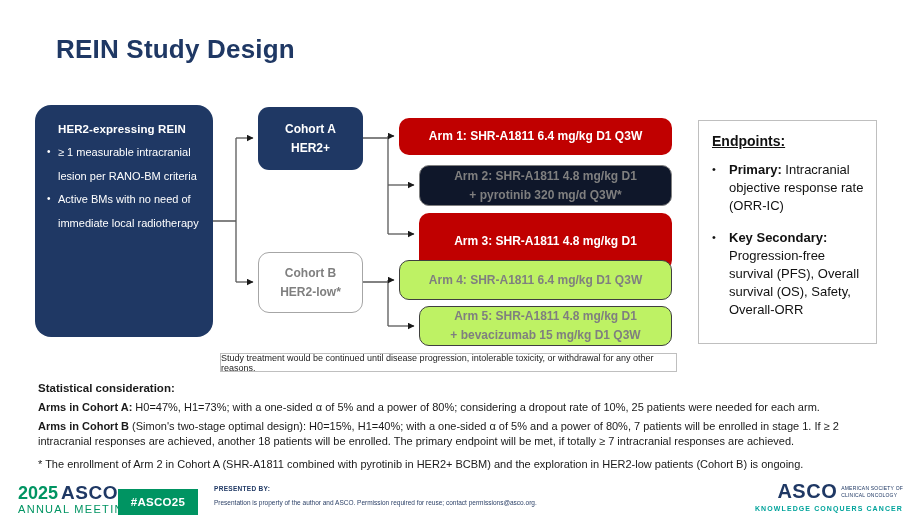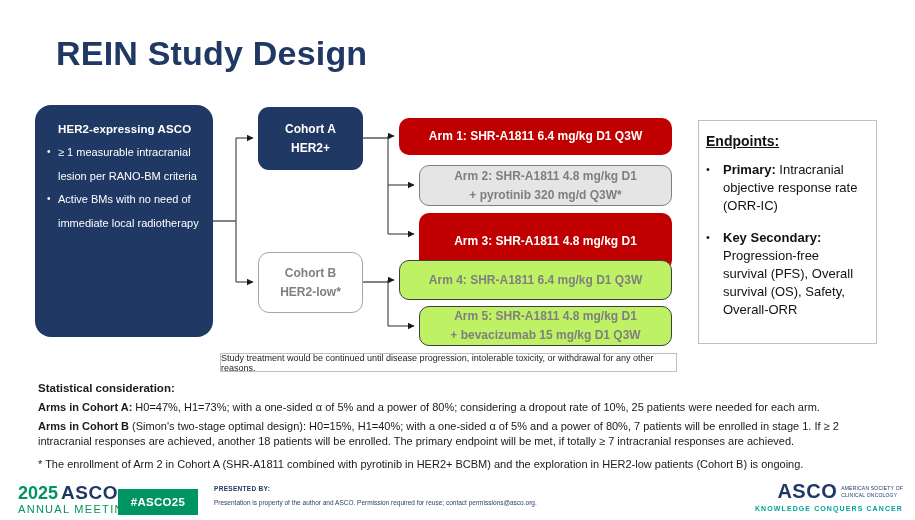--- a/index.html
+++ b/index.html
@@ -4,50 +4,50 @@
 <style>
   :root{
     --navy:#1F3864; --red:#C00000; --green:#009462; --teal:#00A39B;
     --gray-text:#7F7F7F; --line:#404040; --light-border:#BFBFBF;
   }
   *{margin:0;padding:0;box-sizing:border-box;}
   html,body{background:#fff;}
   body{font-family:"Liberation Sans", sans-serif;}
   .slide{position:relative;width:915px;height:520px;background:#fff;overflow:hidden;}
 
-  .title{position:absolute;left:56px;top:34px;font-size:34px;font-weight:bold;color:var(--navy);letter-spacing:0.2px;}
+  .title{position:absolute;left:56px;top:34px;font-size:26px;font-weight:bold;color:var(--navy);letter-spacing:0.2px;}
 
   svg.connectors{position:absolute;left:0;top:0;z-index:0;pointer-events:none;}
 
   .box{position:absolute;z-index:1;}
 
   .elig{left:35px;top:105px;width:178px;height:232px;background:var(--navy);border-radius:16px;
         color:#fff;padding:18px 10px 0 12px;font-size:11px;}
   .elig .head{font-weight:bold;font-size:11.5px;margin:0 0 6px 11px;letter-spacing:0.1px;}
   .elig .brow{display:flex;line-height:2.15;}
   .elig .bmark{width:11px;flex:0 0 11px;font-size:10px;}
 
   .cohort{width:105px;border-radius:11px;display:flex;flex-direction:column;justify-content:center;
           text-align:center;font-weight:bold;font-size:12px;line-height:1.55;}
   .cohort-a{left:258px;top:107px;height:63px;background:var(--navy);color:#fff;}
   .cohort-b{left:258px;top:252px;height:61px;background:#fff;border:1.5px solid #A6A6A6;color:var(--gray-text);}
 
   .arm{border-radius:10px;display:flex;flex-direction:column;justify-content:center;text-align:center;
        font-weight:bold;font-size:12px;line-height:1.55;}
   .arm-red{background:var(--red);color:#fff;border:none;}
-  .arm-light{background:#e5e5e5;color:var(--gray-text);border:1.5px solid #808080;}
+  .arm-light{background:#0f172a;color:var(--gray-text);border:1.5px solid #808080;}
   .arm-dark{background:#bef264;color:var(--gray-text);border:1.5px solid #3F3F3F;}
   .arm1{left:399px;top:118px;width:273px;height:37px;}
   .arm2{left:419px;top:165px;width:253px;height:41px;}
   .arm3{left:419px;top:213px;width:253px;height:57px;}
   .arm4{left:399px;top:260px;width:273px;height:40px;}
   .arm5{left:419px;top:306px;width:253px;height:40px;}
 
   .endpoints{left:698px;top:120px;width:179px;height:224px;background:#fff;border:1px solid var(--light-border);
-             padding:12px 10px 0 7px;color:#111;}
+             padding:12px 10px 0 13px;color:#111;}
   .endpoints .ehead{font-size:14px;font-weight:bold;text-decoration:underline;margin-bottom:12px;}
   .endpoints .erow{display:flex;font-size:13px;line-height:1.4;margin-bottom:13px;}
   .endpoints .emark{width:17px;flex:0 0 17px;font-size:11px;padding-top:1px;}
   .endpoints .elead{font-weight:bold;}
 
   .note{left:220px;top:353px;width:457px;height:19px;background:#fff;border:1px solid var(--light-border);
         font-size:9px;color:#222;display:flex;align-items:center;justify-content:center;}
 
   .stats{position:absolute;left:38px;top:381px;width:842px;color:#1A1A1A;font-size:11px;line-height:1.3;z-index:1;}
   .stats .shead{font-weight:bold;font-size:11.5px;margin-bottom:4px;}
@@ -93,21 +93,21 @@
       <path d="M388,136 H394" marker-end="url(#arr)"></path>
       <path d="M388,185 H414" marker-end="url(#arr)"></path>
       <path d="M388,234 H414" marker-end="url(#arr)"></path>
       <path d="M363,282 H388 M388,280 V326"></path>
       <path d="M388,280 H394" marker-end="url(#arr)"></path>
       <path d="M388,326 H414" marker-end="url(#arr)"></path>
     </g>
   </svg>
 
   <div class="box elig">
-    <div class="head">HER2-expressing ASCO</div>
+    <div class="head">HER2-expressing REIN</div>
     <div class="brow">
       <span class="bmark">•</span>
       <span>≥ 1 measurable intracranial lesion per RANO-BM criteria</span>
     </div>
     <div class="brow">
       <span class="bmark">•</span>
       <span>Active BMs with no need of immediate local radiotherapy</span>
     </div>
   </div>
 

